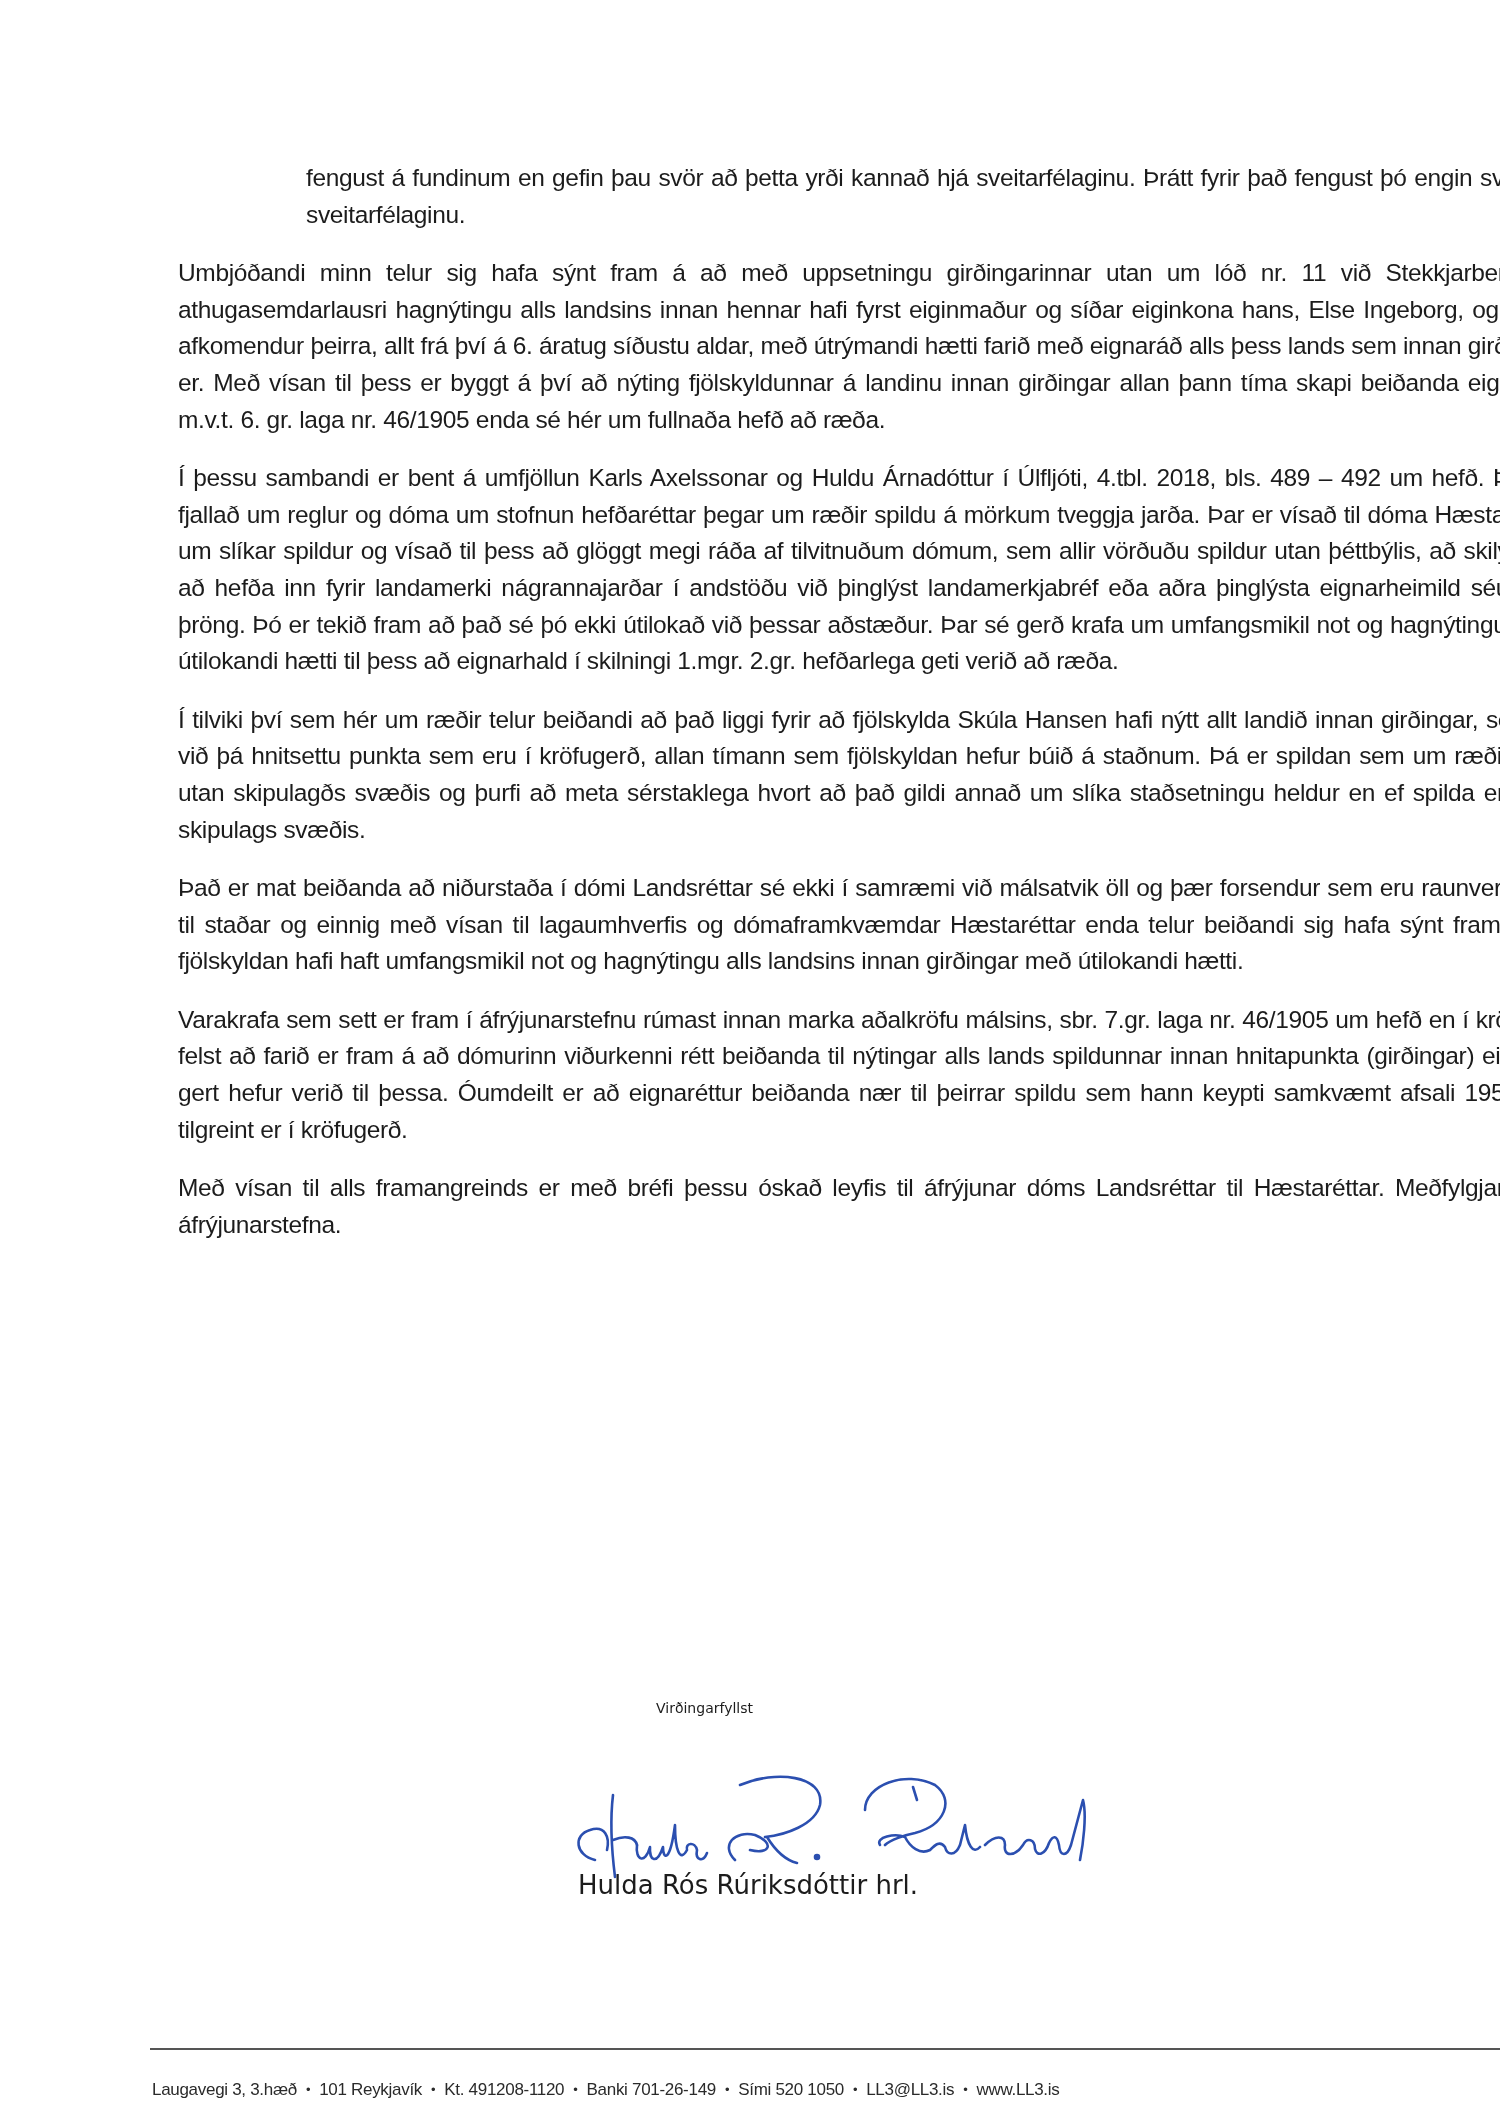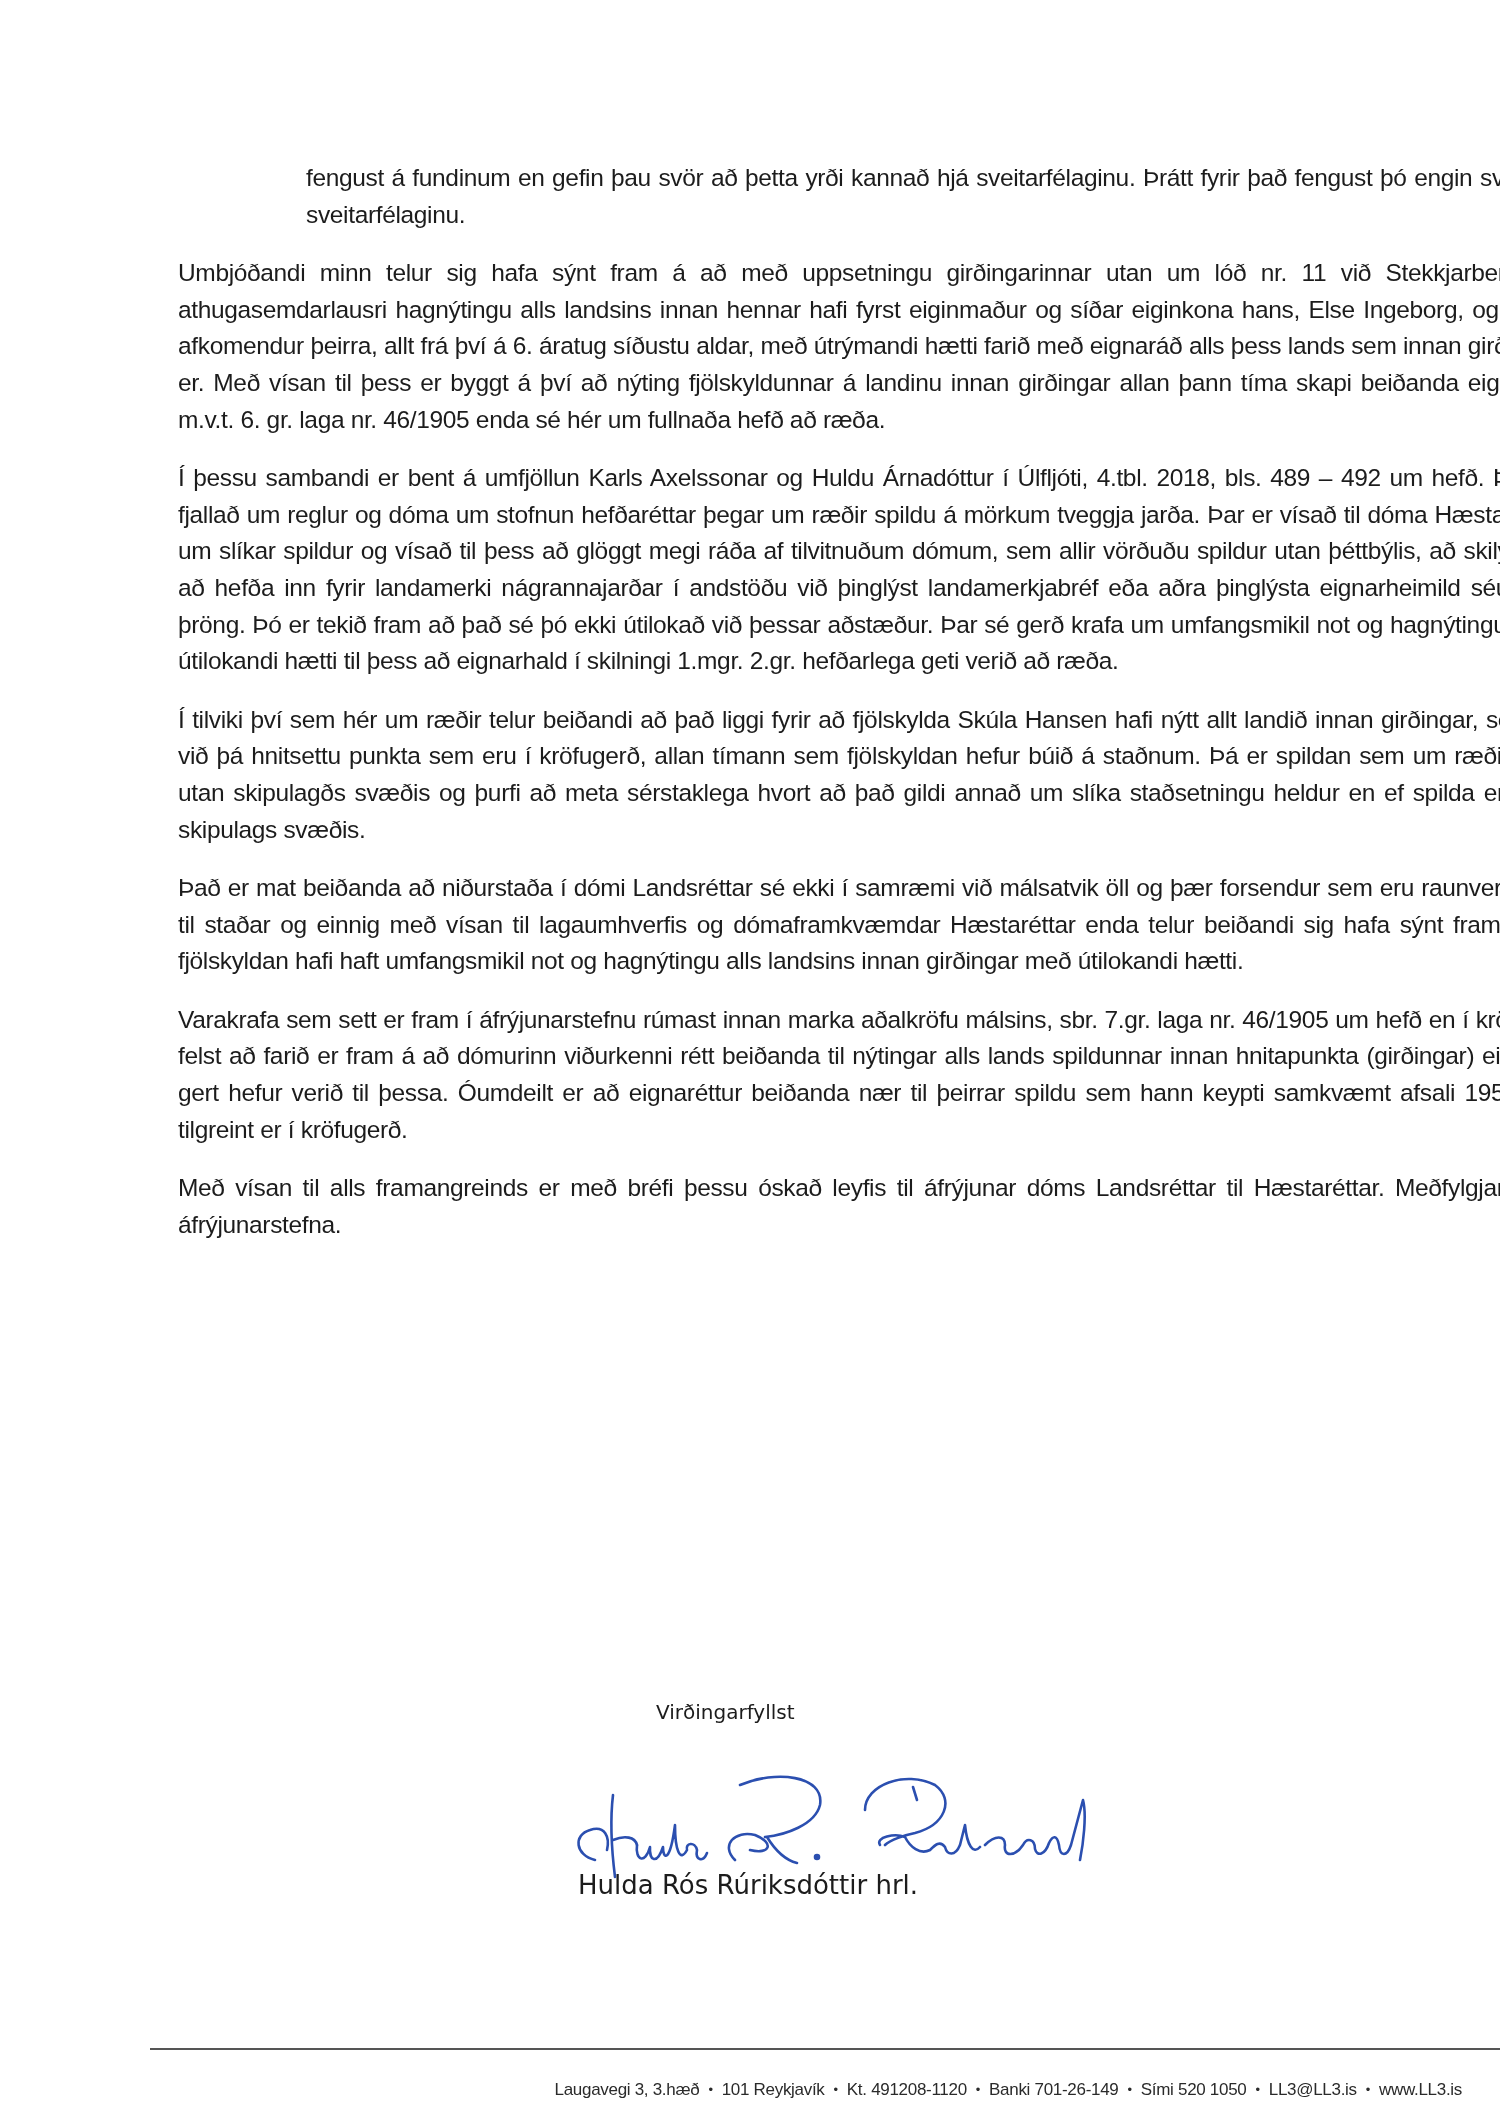--- a/index.html
+++ b/index.html
@@ -14,35 +14,35 @@
     font-family: "Liberation Sans Narrow", "Liberation Sans", sans-serif;
     font-size: 24.5px; line-height: 36.6px; color: #1c1c1c;
   }
   .para {
     margin: 0 0 22px 0; text-align: justify; text-align-last: left;
     width: 1382px; letter-spacing: -0.35px; word-spacing: 0px;
   }
   .para.indent { margin-left: 128px; width: 1254px; }
   .closing {
     position: absolute; left: 656px; top: 1700px;
-    font-family: "DejaVu Sans", sans-serif; font-size: 20px; color: #1c1c1c;
+    font-family: "DejaVu Sans", sans-serif; font-size: 14px; color: #1c1c1c;
   }
   .signature { position: absolute; left: 535px; top: 1765px; width: 570px; height: 130px; }
   .signer {
     position: absolute; left: 578px; top: 1870px;
     font-family: "DejaVu Sans", sans-serif; font-size: 26px; color: #1c1c1c;
   }
   .footer-rule {
     position: absolute; left: 150px; top: 2048px; width: 1350px; height: 2px;
     background: #555555;
   }
   .footer {
-    position: absolute; left: 162px; top: 2080px; width: 1300px;
+    position: absolute; left: 152px; top: 2080px; width: 1300px;
     font-family: "Liberation Sans", sans-serif; font-size: 17px; color: #2a2a2a;
-    white-space: nowrap; letter-spacing: -0.3px; text-align: right;
+    white-space: nowrap; letter-spacing: -0.3px;
   }
   .footer .sep { margin: 0 9px; font-size: 13px; vertical-align: 1px; }
 </style>
 </head>
 <body>
 
 <div class="page">
 
   <div class="body-text" style="top:160px;">
     <p class="para indent">fengust á fundinum en gefin þau svör að þetta yrði kannað hjá sveitarfélaginu. Þrátt fyrir það fengust þó engin svör frá sveitarfélaginu.</p>

